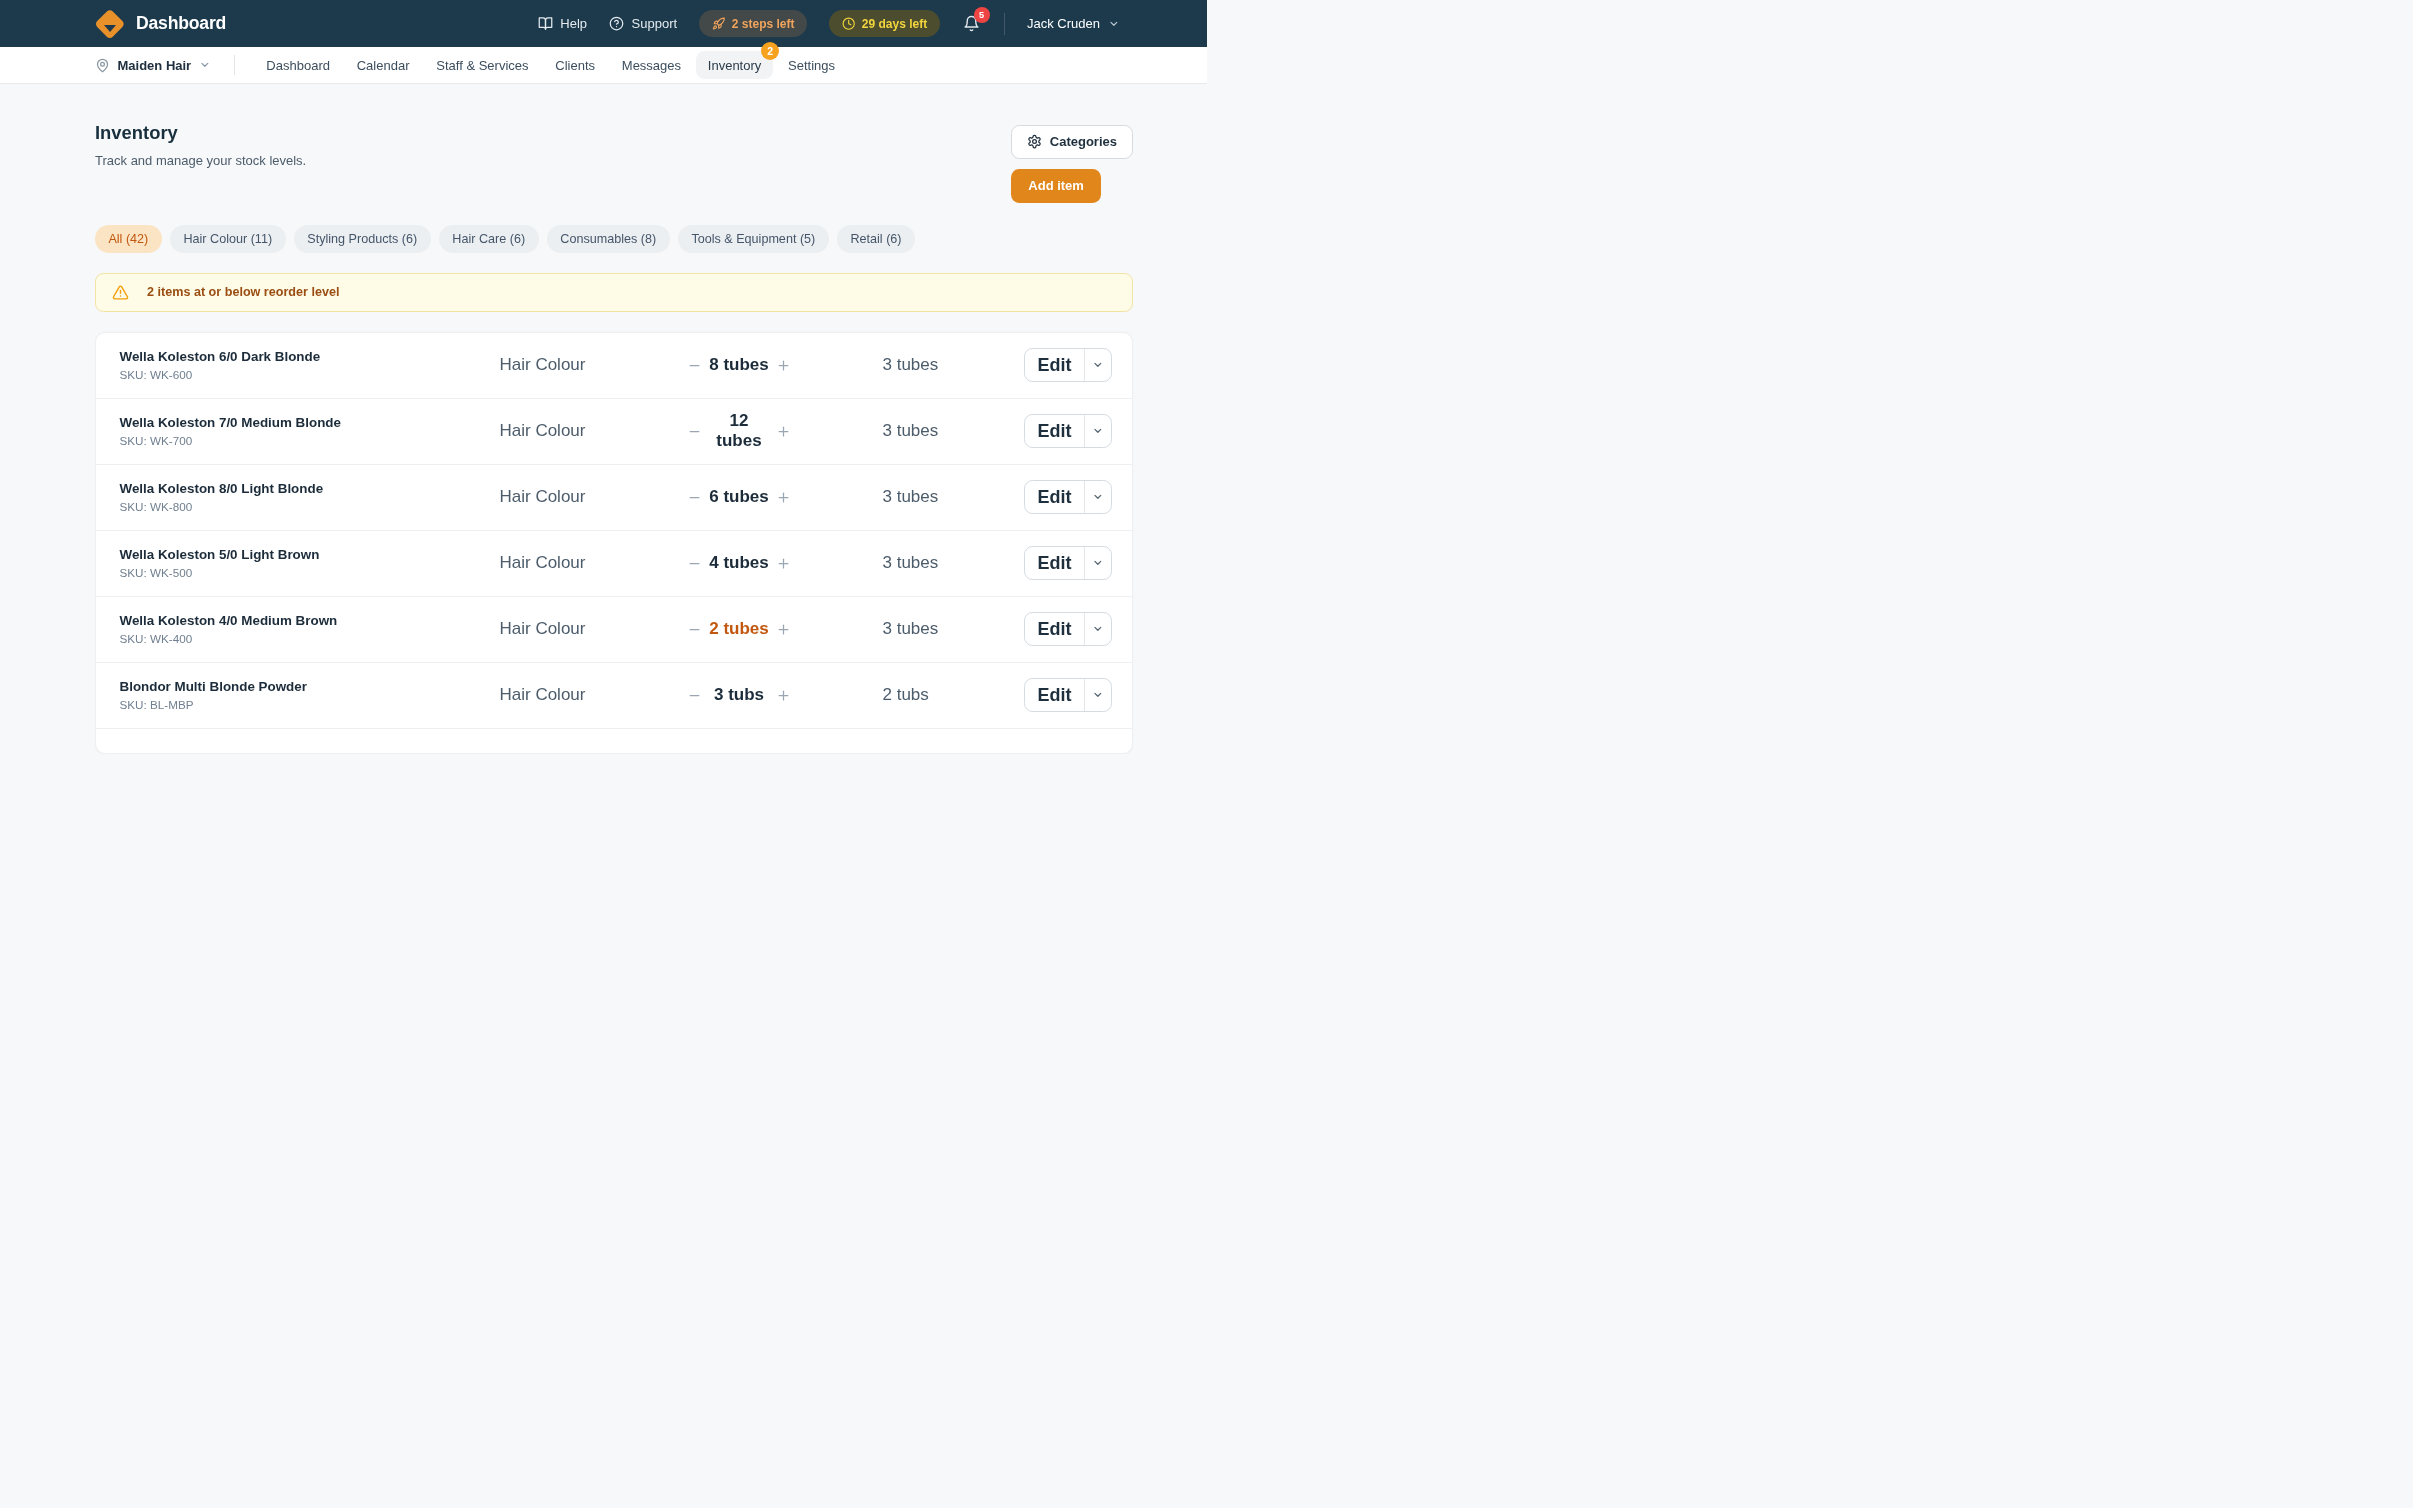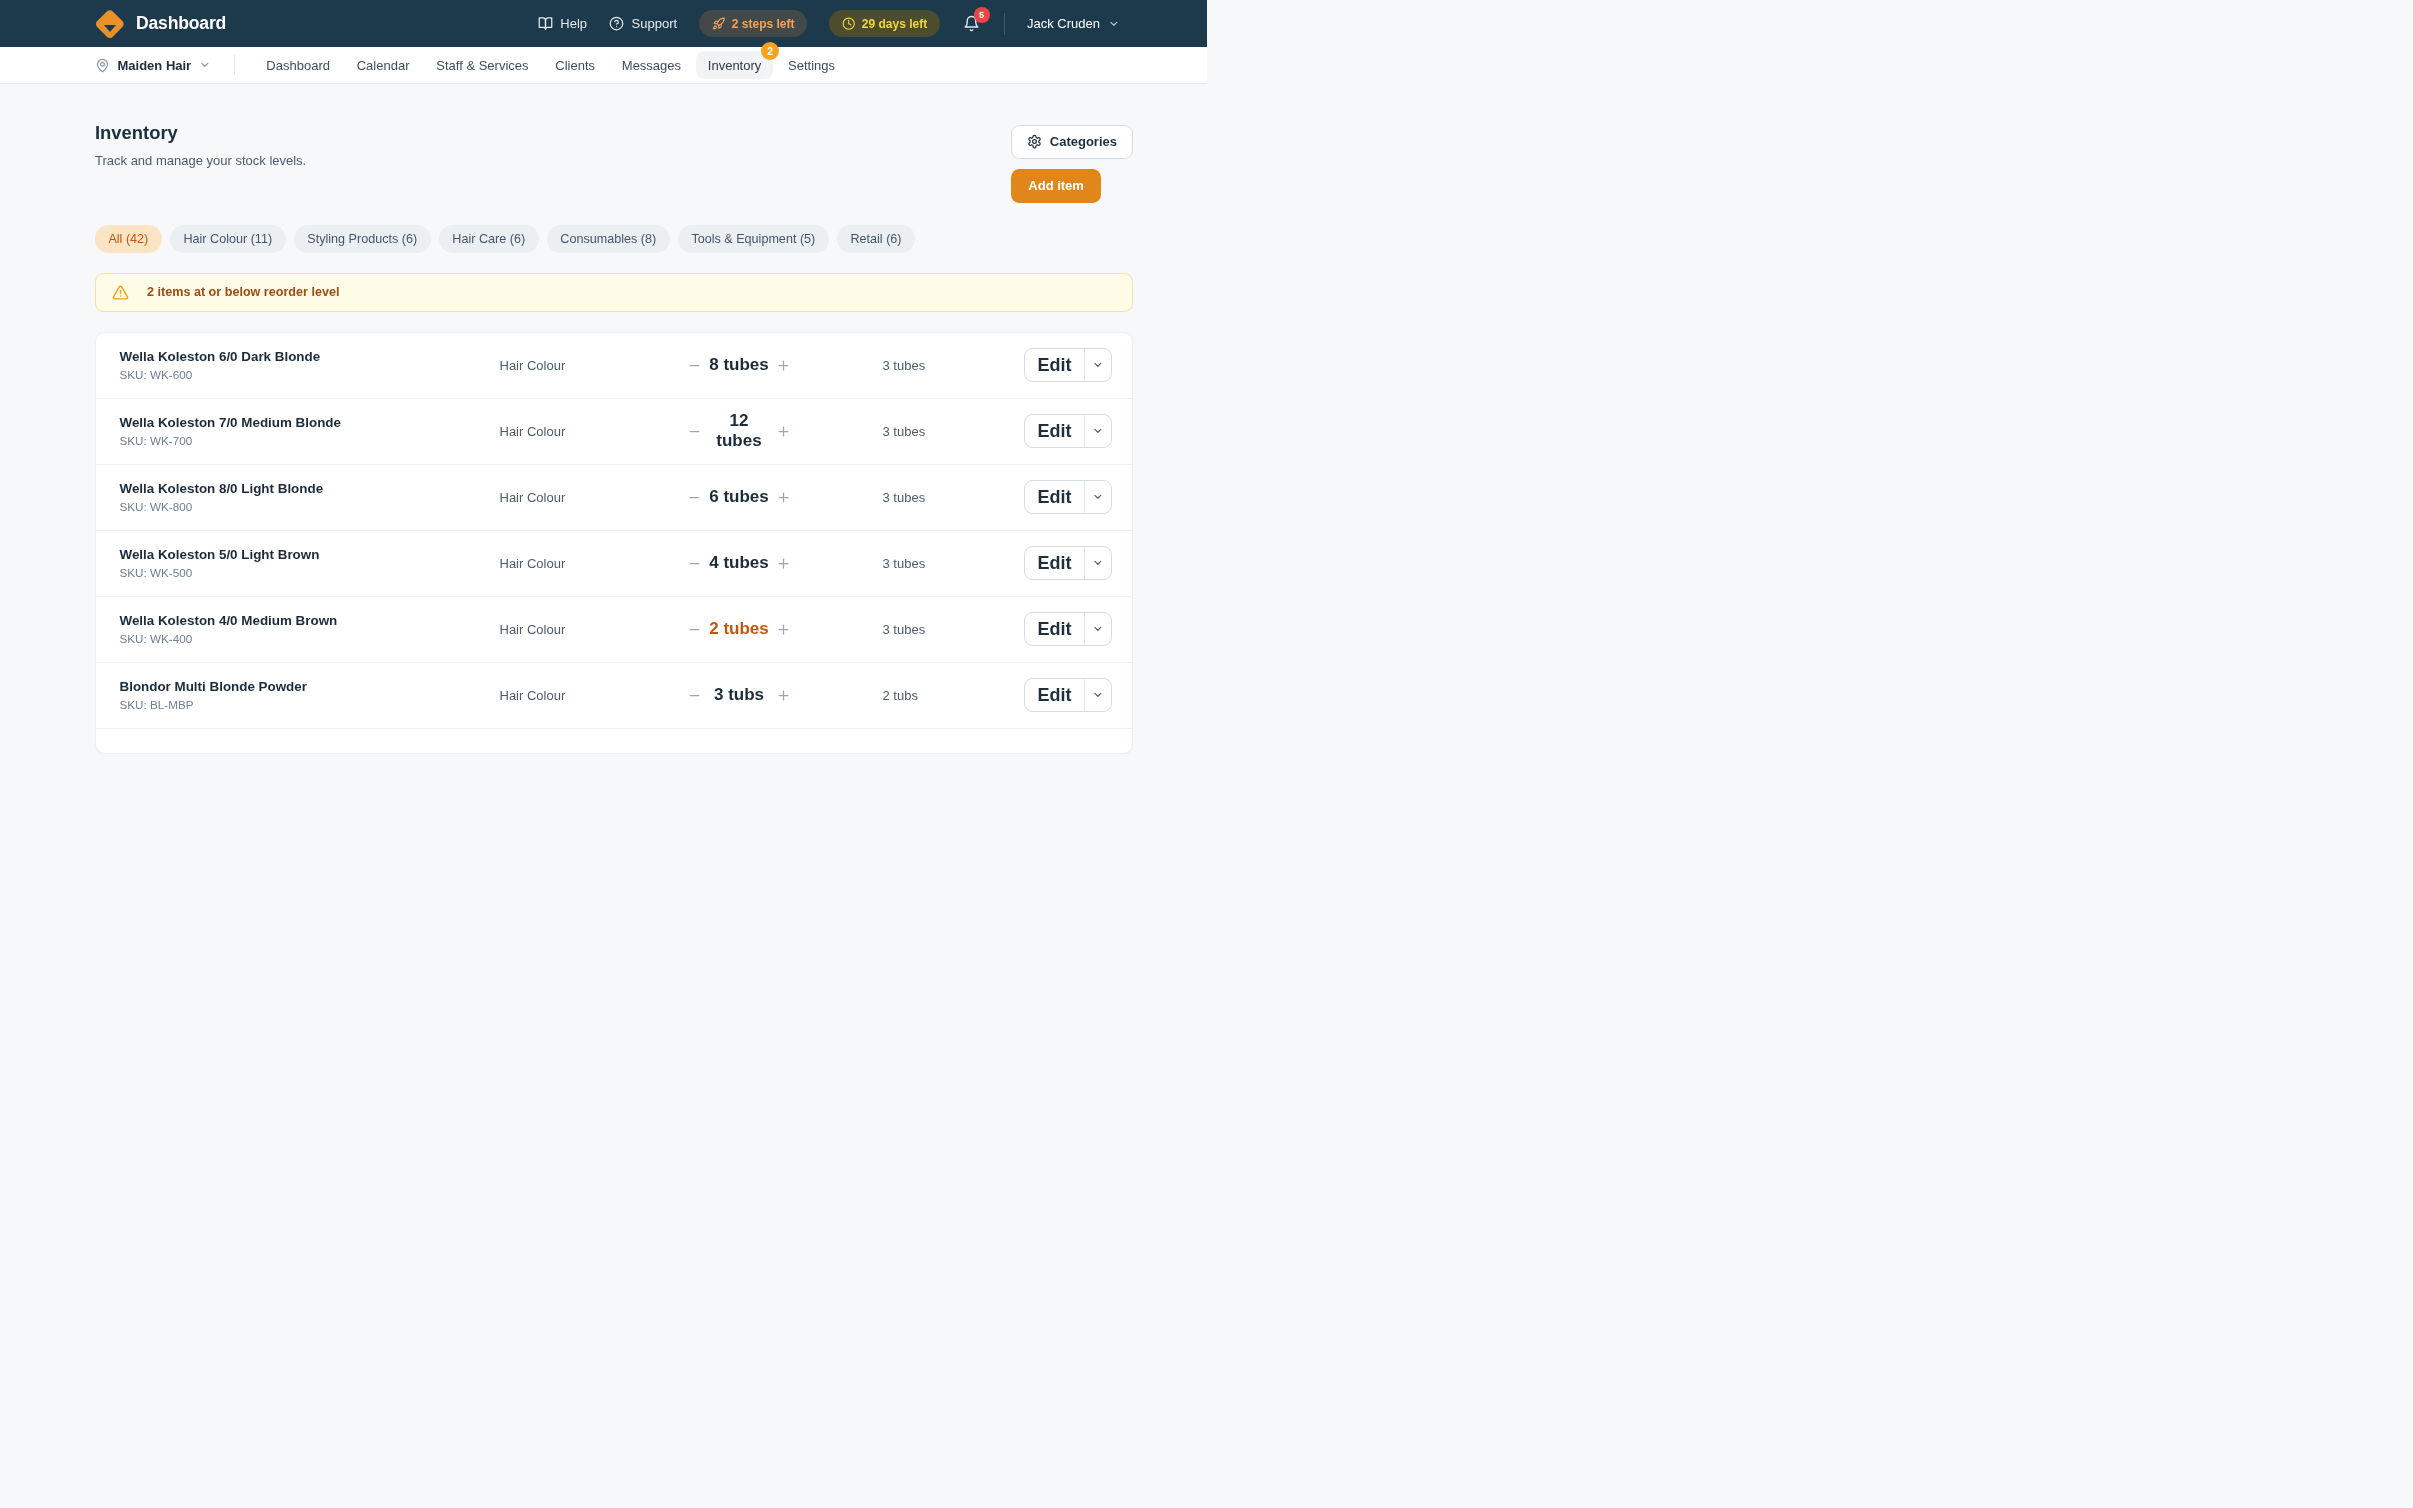--- a/index.html
+++ b/index.html
@@ -64,21 +64,21 @@
 
   
   .card { margin-top: 20px; background: #ffffff; border-radius: 10px; border: 0.8px solid #eef0f2;
     box-shadow: 0 0.8px 1.7px rgba(20,30,40,.04); height: 422px; overflow: hidden; }
   .row-grid { display: grid; grid-template-columns: 380px 184px 199px 126px 1fr; padding: 0 20px 0 23.5px; align-items: center; }
   .thead { height: 38px; color: #5e6e7d; font-size: 11.7px; border-bottom: 0.8px solid #e9ecef; }
   .th-right { text-align: right; }
   .trow { height: 66px; border-bottom: 0.8px solid #edf0f2; }
   .item-name { font-size: 13.4px; font-weight: 600; color: #1c2c3a; }
   .item-sku { margin-top: 4.2px; font-size: 11.7px; color: #718090; }
-  .cell-cat, .cell-reorder { font-size: 13px; color: #4c5c6b; }
+  .cell-cat, .cell-reorder { font-size: 17px; color: #4c5c6b; }
   .cell-qty { display: flex; align-items: center; }
   .qty-btn { background: none; border: none; color: #9aa6b2; width: 22px; height: 22px; display: flex; align-items: center;
     justify-content: center; cursor: pointer; padding: 0; }
   .qty-value { width: 67px; text-align: center; font-size: 17px; font-weight: 600; color: #1c2c3a; }
   .qty-value.low { color: #c2570f; }
   .cell-actions { display: flex; justify-content: flex-end; }
   .edit-split { display: flex; height: 34px; border: 0.8px solid #d6dbe0; border-radius: 8.4px; overflow: hidden; background: #fff; }
   .edit-main { padding: 0 12.6px; font-size: 18px; font-weight: 600; color: #1e2f3d; background: none; border: none;
     border-right: 0.8px solid #e3e7ea; cursor: pointer; font-family: inherit; }
   .edit-caret { width: 26px; display: flex; align-items: center; justify-content: center; background: none; border: none;

